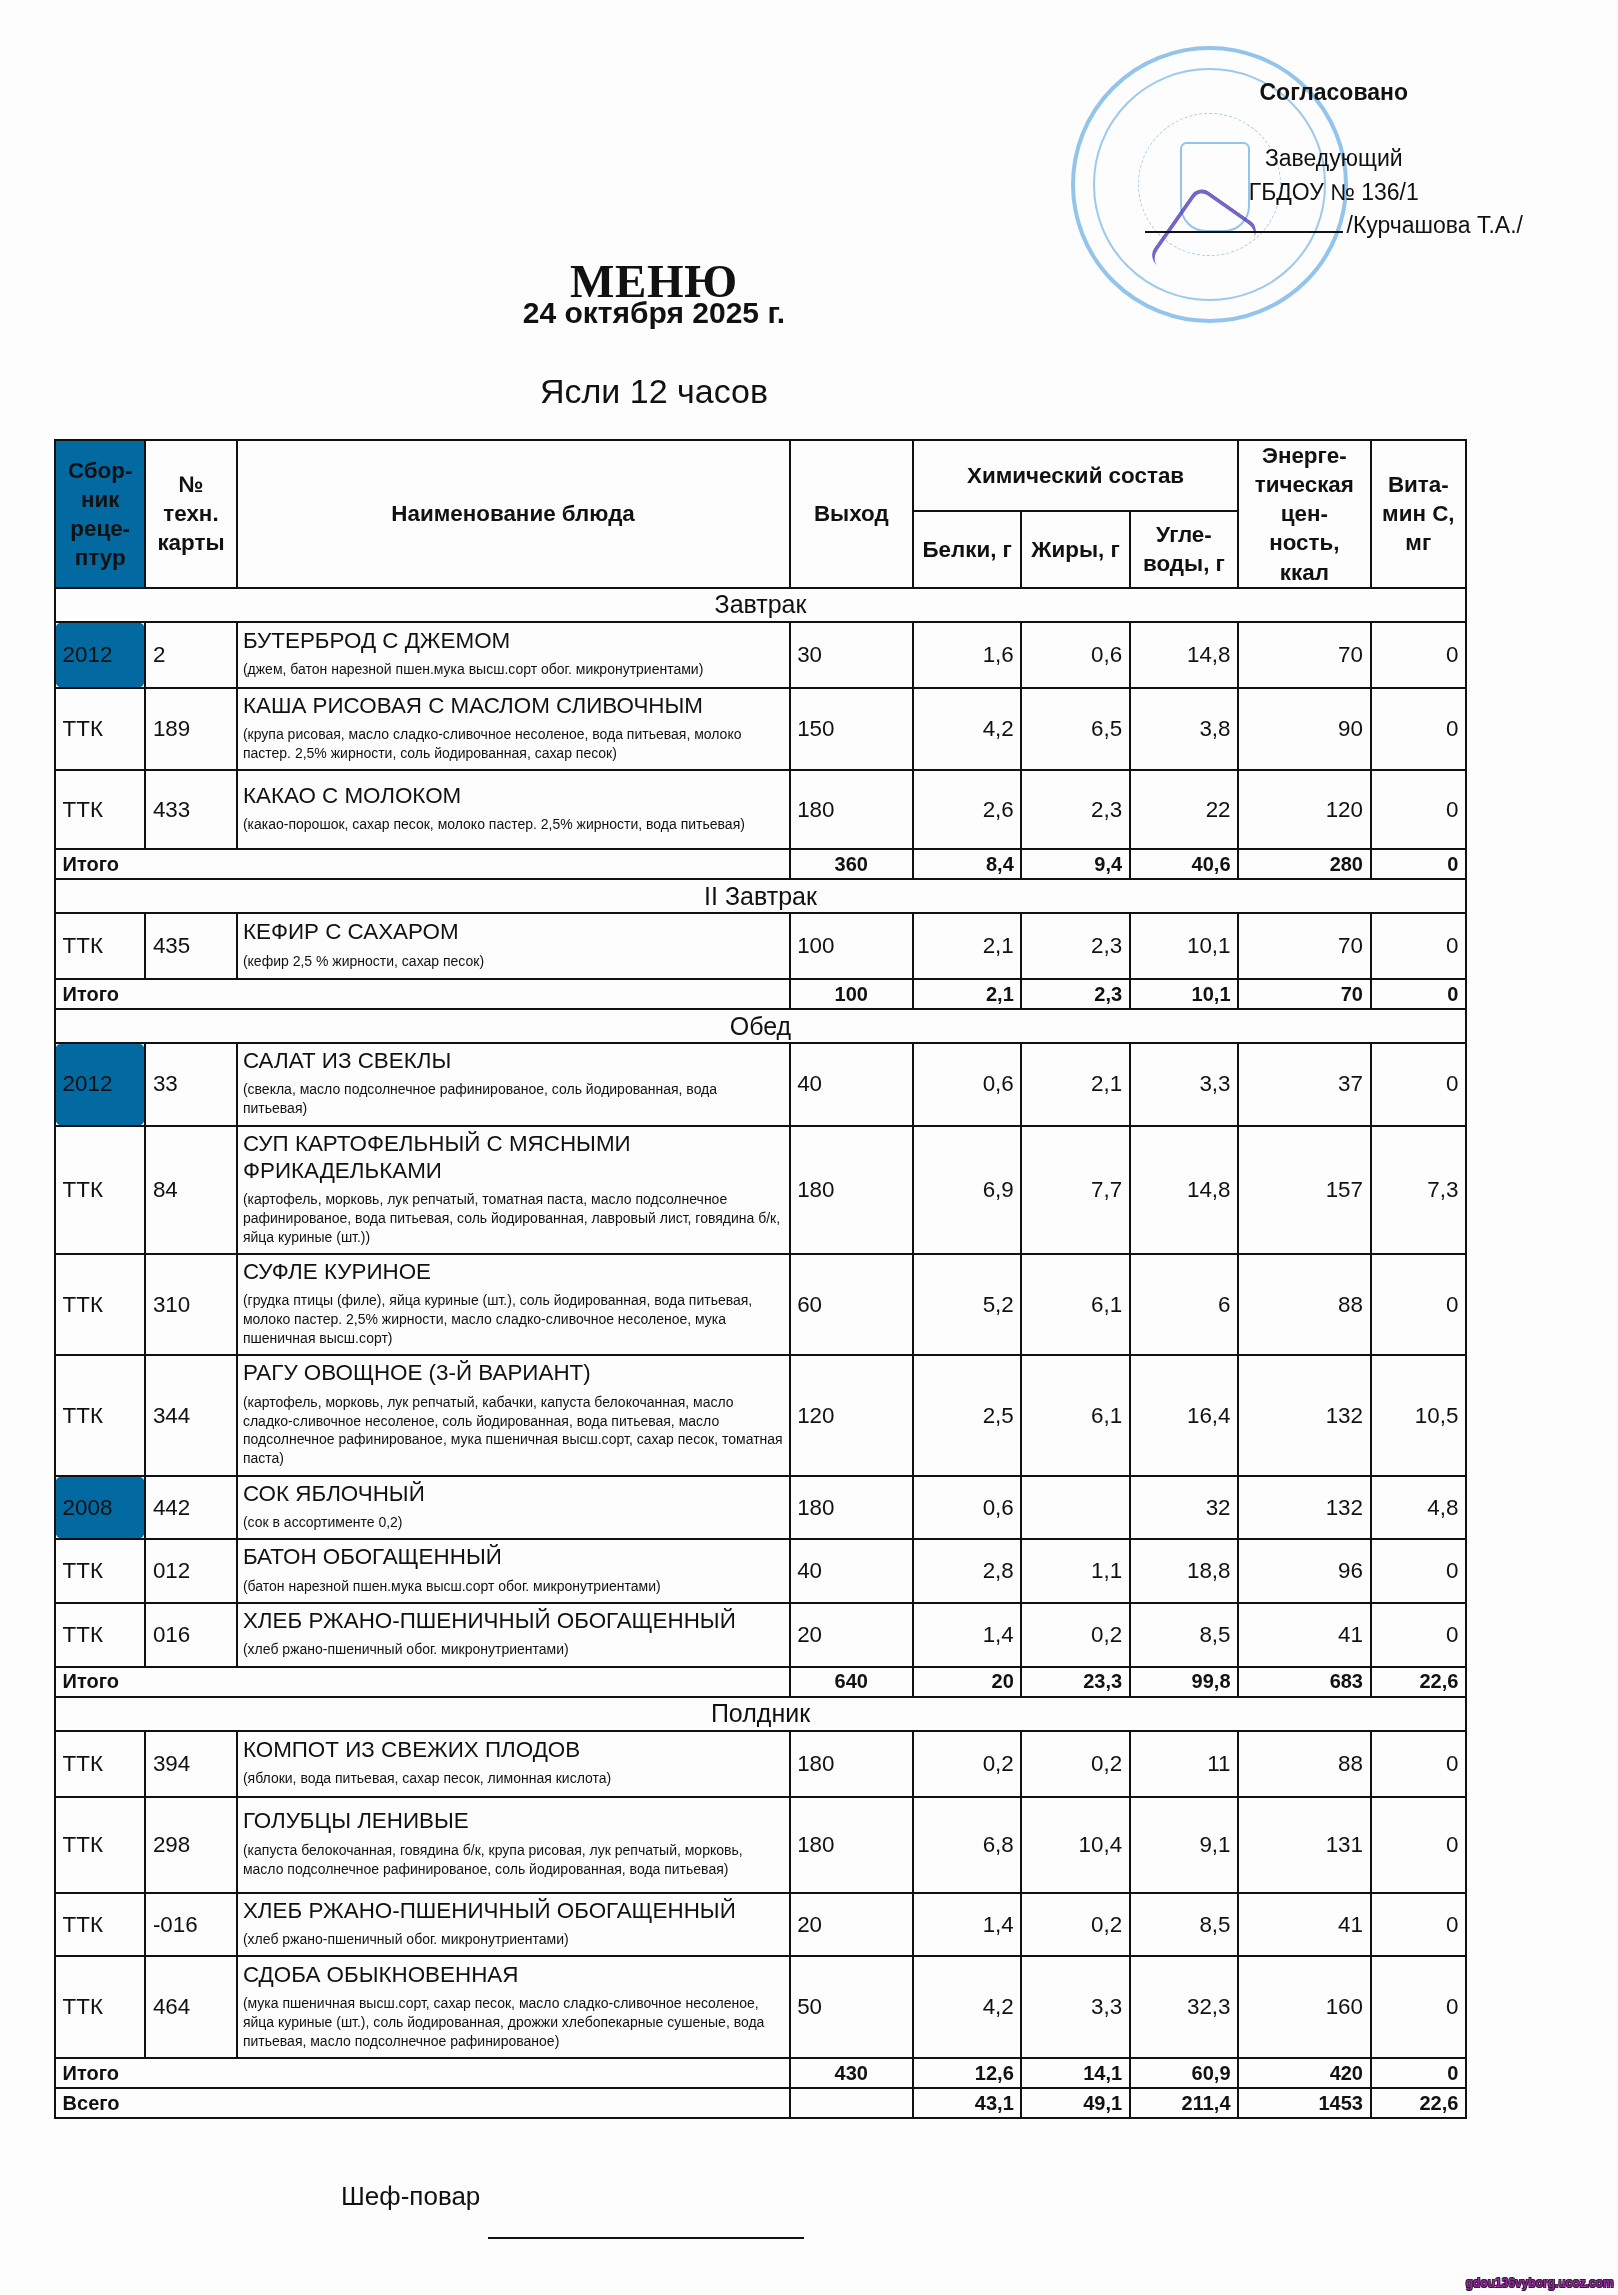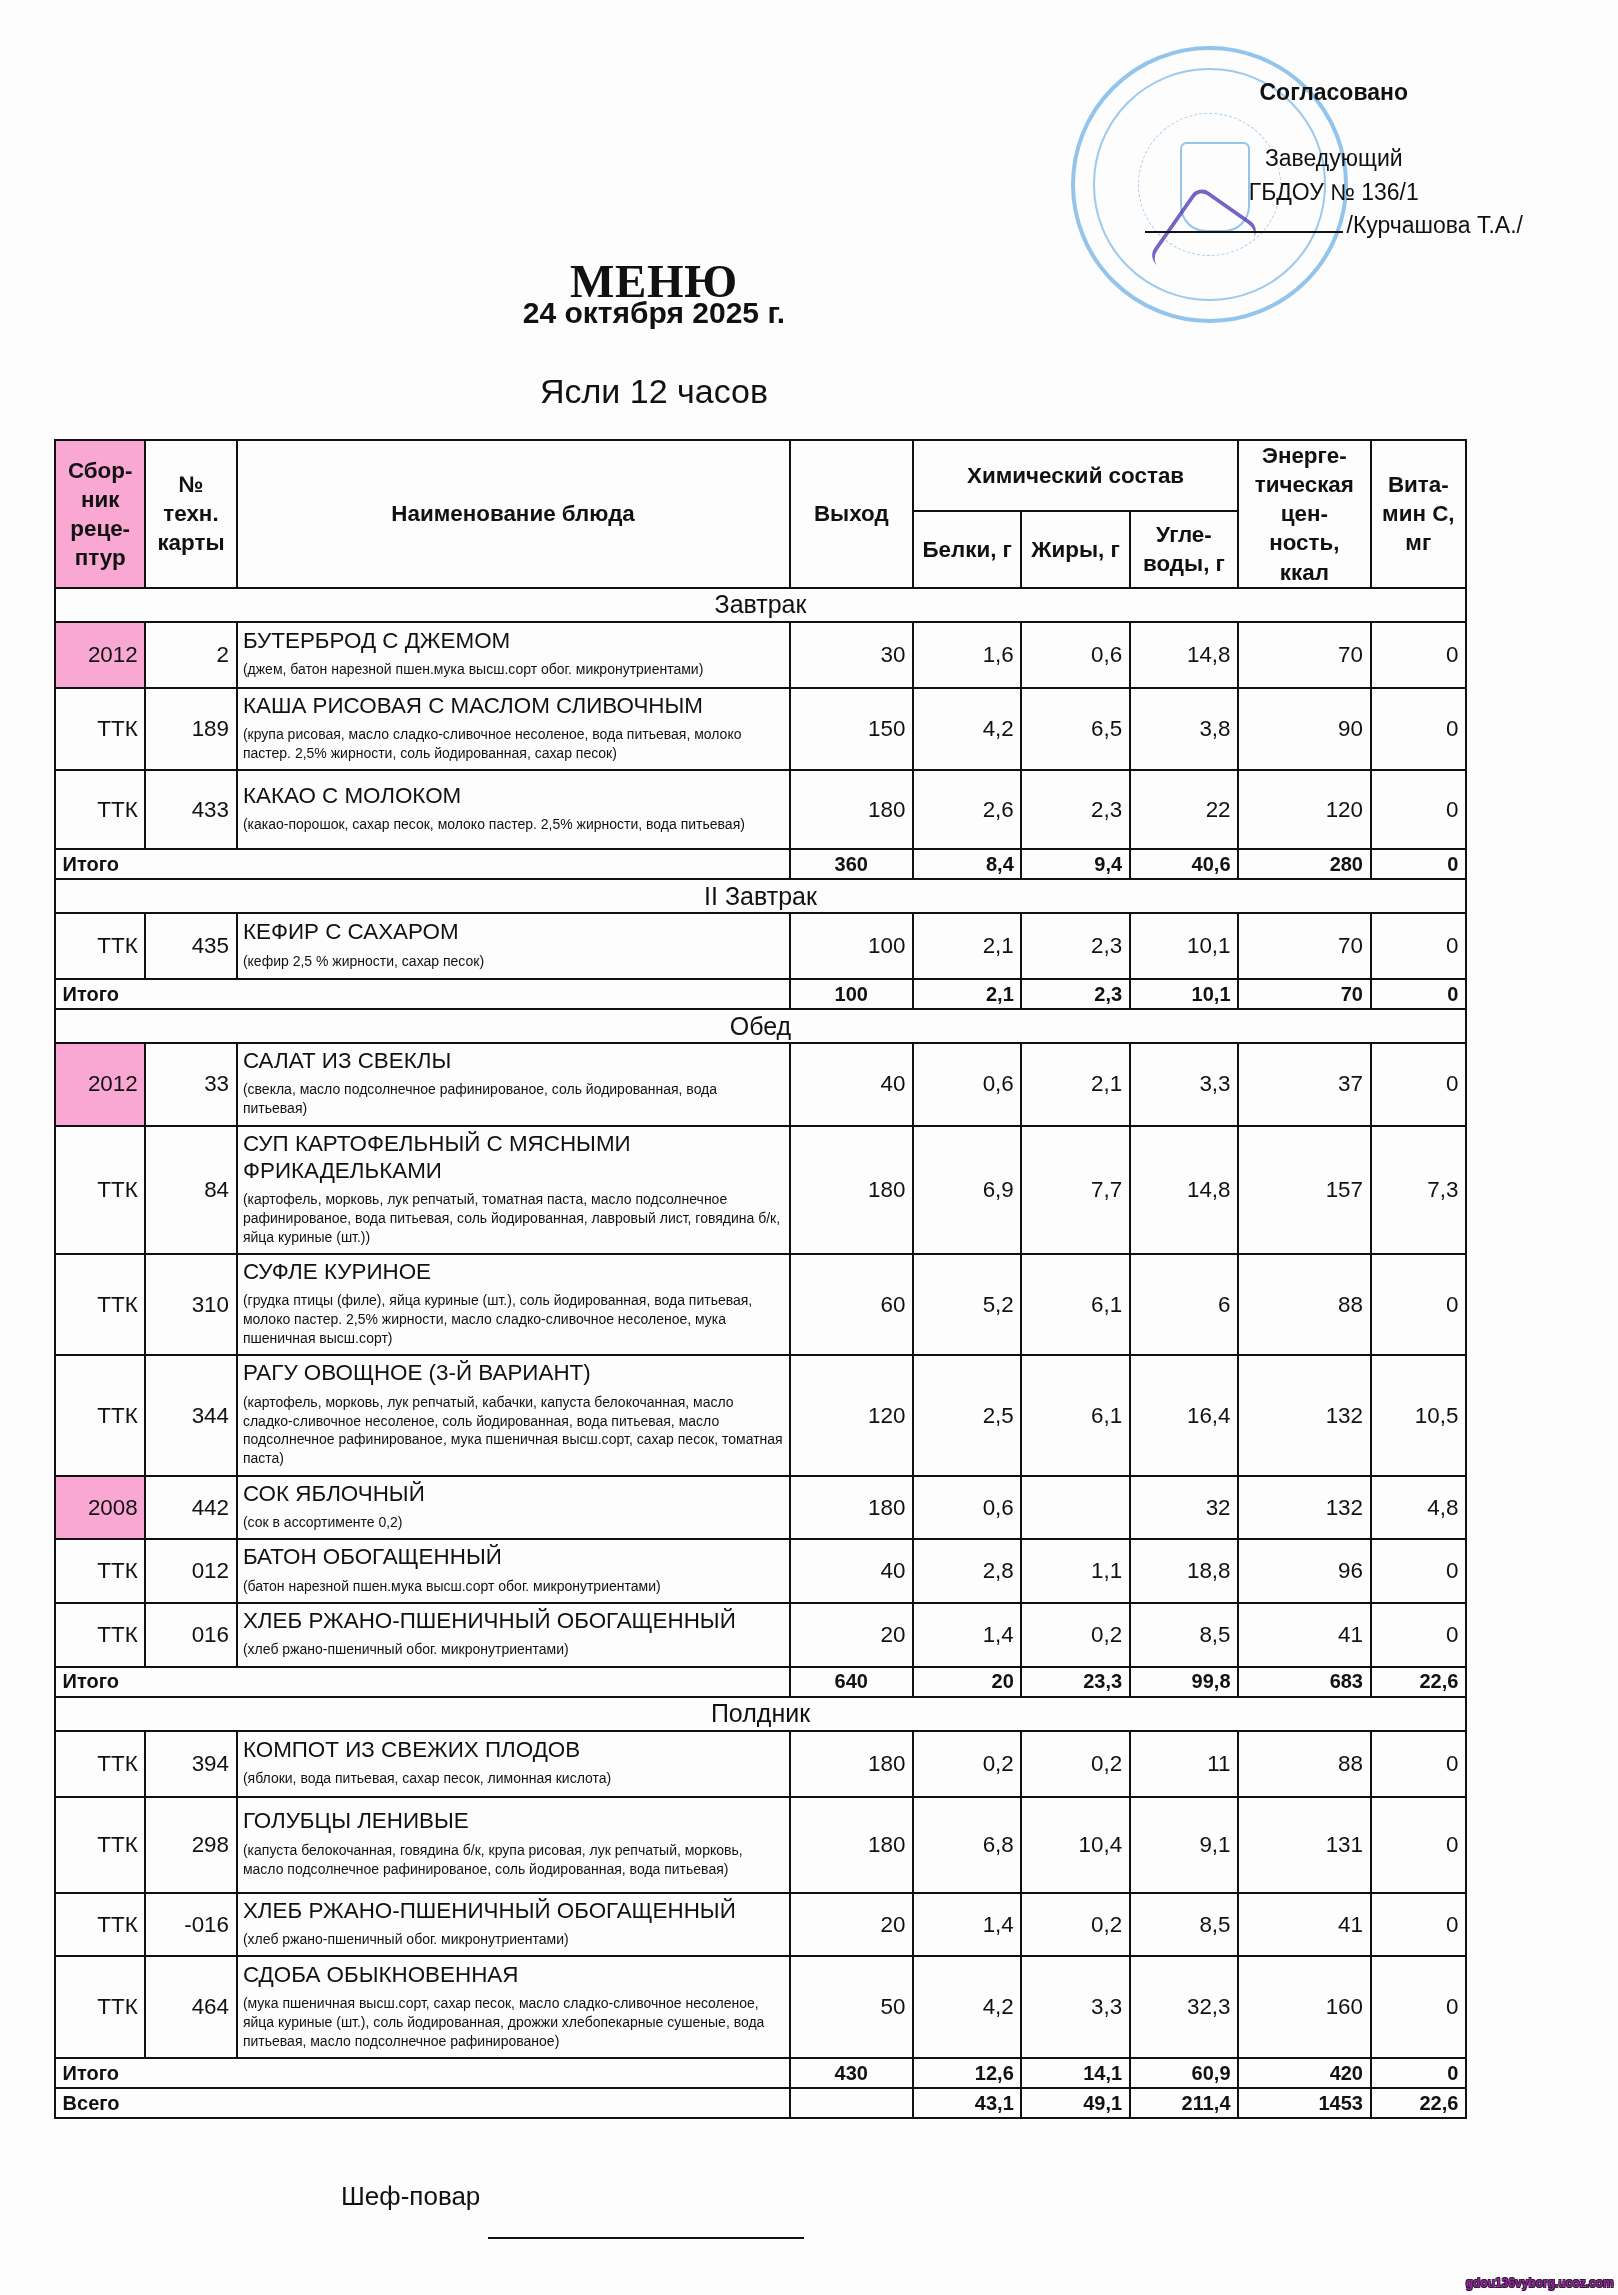--- a/index.html
+++ b/index.html
@@ -14,24 +14,24 @@
   .stamp::after { content:""; position:absolute; inset:63px; border-radius:50%; border:1.3px dashed rgba(60,150,220,0.45); }
   .stamp .emblem { position:absolute; left:105px; top:92px; width:66px; height:86px; border:2.6px solid rgba(60,150,220,0.55); border-radius:6.6px 6.6px 26px 26px; }
   .signature { position:absolute; left:1166px; top:198px; width:72px; height:86px; border-left:4px solid rgba(70,50,180,0.75); border-top:4px solid rgba(70,50,180,0.75); transform:rotate(35deg); border-radius:13px; }
   .title-block { position:absolute; left:0; width:1308px; text-align:center; }
   .t-menu { top:254px; font-family:"Liberation Serif", serif; font-weight:bold; font-size:47px; letter-spacing:0.7px; }
   .t-date { top:296px; font-weight:bold; font-size:30px; }
   .t-group { top:372px; font-weight:normal; font-size:34px; }
   table.menu { position:absolute; left:54px; top:439px; width:1413px; border-collapse:collapse; table-layout:fixed; }
   table.menu td, table.menu th { border:2px solid #111; padding:0 6.6px; }
   table.menu th { font-weight:bold; font-size:22.4px; line-height:1.3; text-align:center; vertical-align:middle; }
-  th.gray, td.gray { background:#f9a8d4; }
+  th.gray, td.gray { background:#0369a1; }
   .sect td { text-align:center; font-weight:normal; font-size:25px; height:32px; }
   .item td { font-size:22.4px; vertical-align:middle; }
-  .item td.c { text-align:right; }
+  .item td.c { text-align:left;border-radius:8px; }
   .item td.r { text-align:right; }
   .item .dish { font-size:22.4px; display:block; line-height:1.2; }
   .item .ingr { font-size:14px; display:block; line-height:1.35; margin-top:5.3px; margin-bottom:2.6px; }
   .item td.name { padding:4px 5.3px; }
   .tot td { font-weight:bold; font-size:20px; height:28px; }
   .tot td.r { text-align:right; }
   .tot td.c { text-align:center; }
   .chef { position:absolute; left:341px; top:2181px; font-size:26px; }
   .chef-line { position:absolute; left:488px; top:2237px; width:316px; border-bottom:2px solid #111; }
   .watermark { position:absolute; right:5.3px; bottom:5.3px; font-size:12px; font-weight:bold; color:#a21caf;

